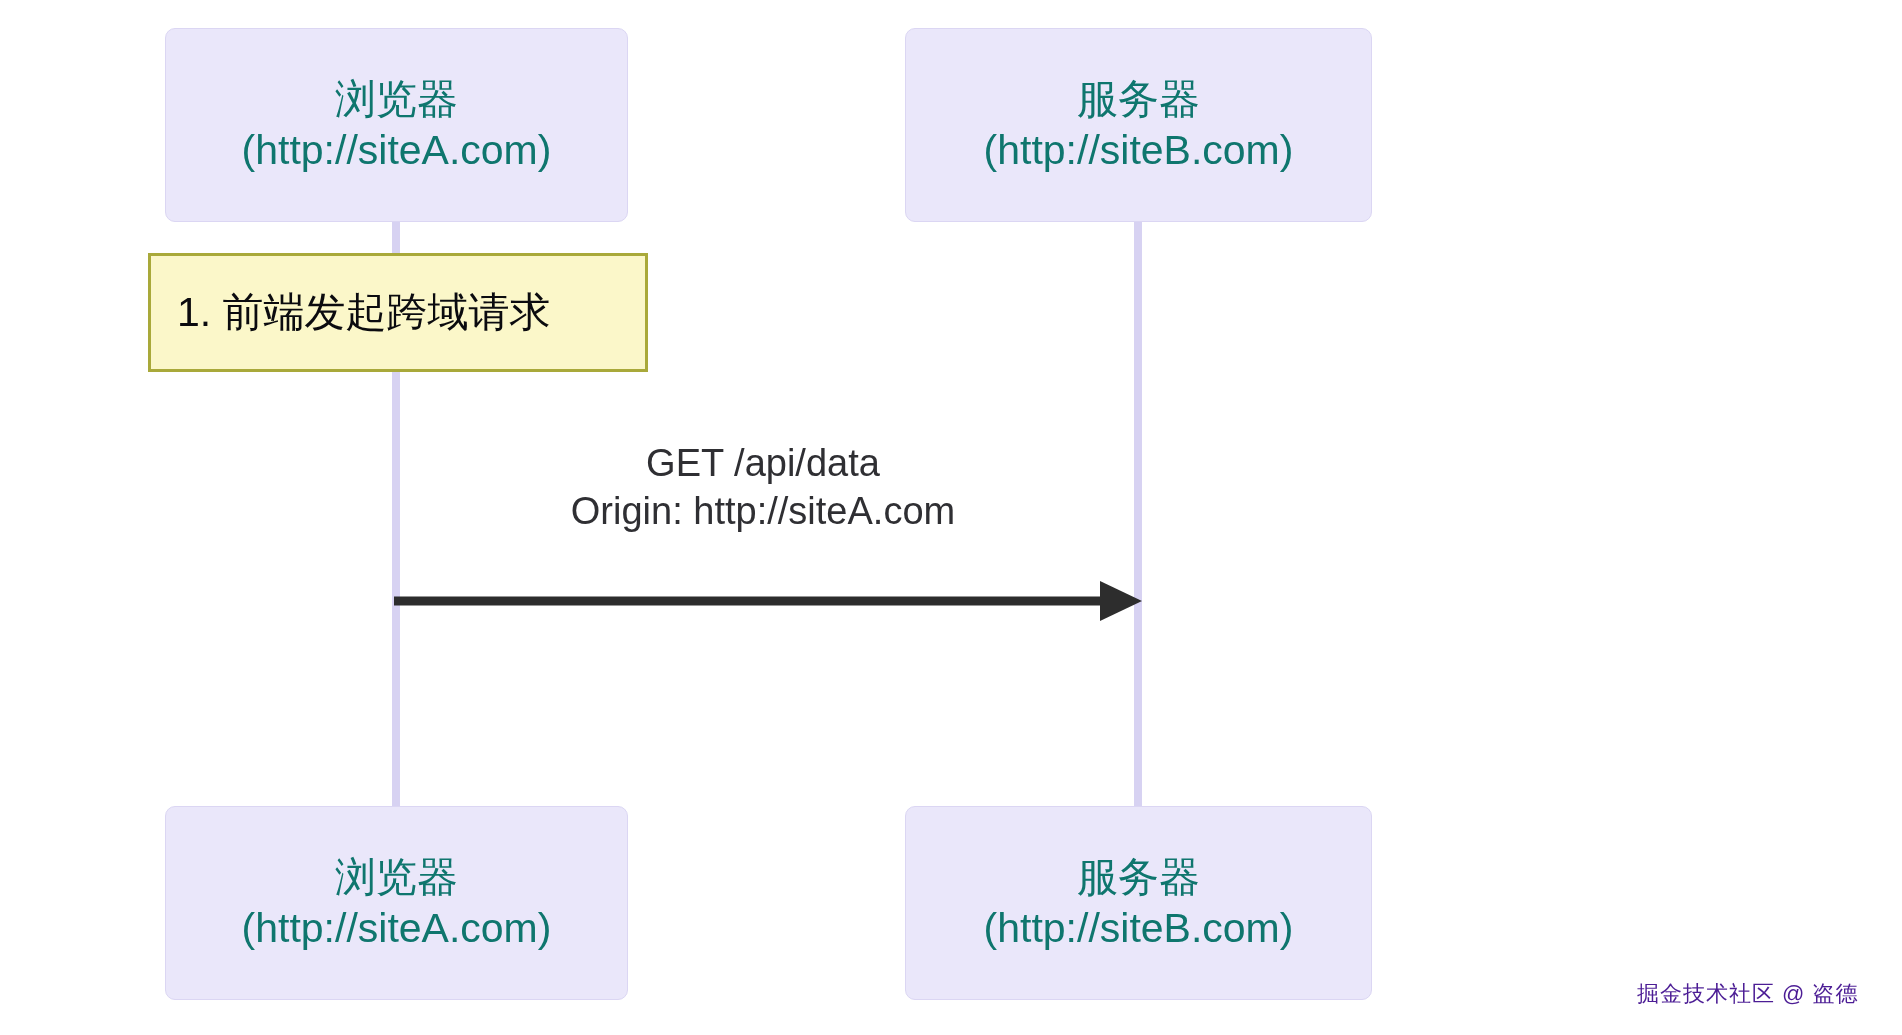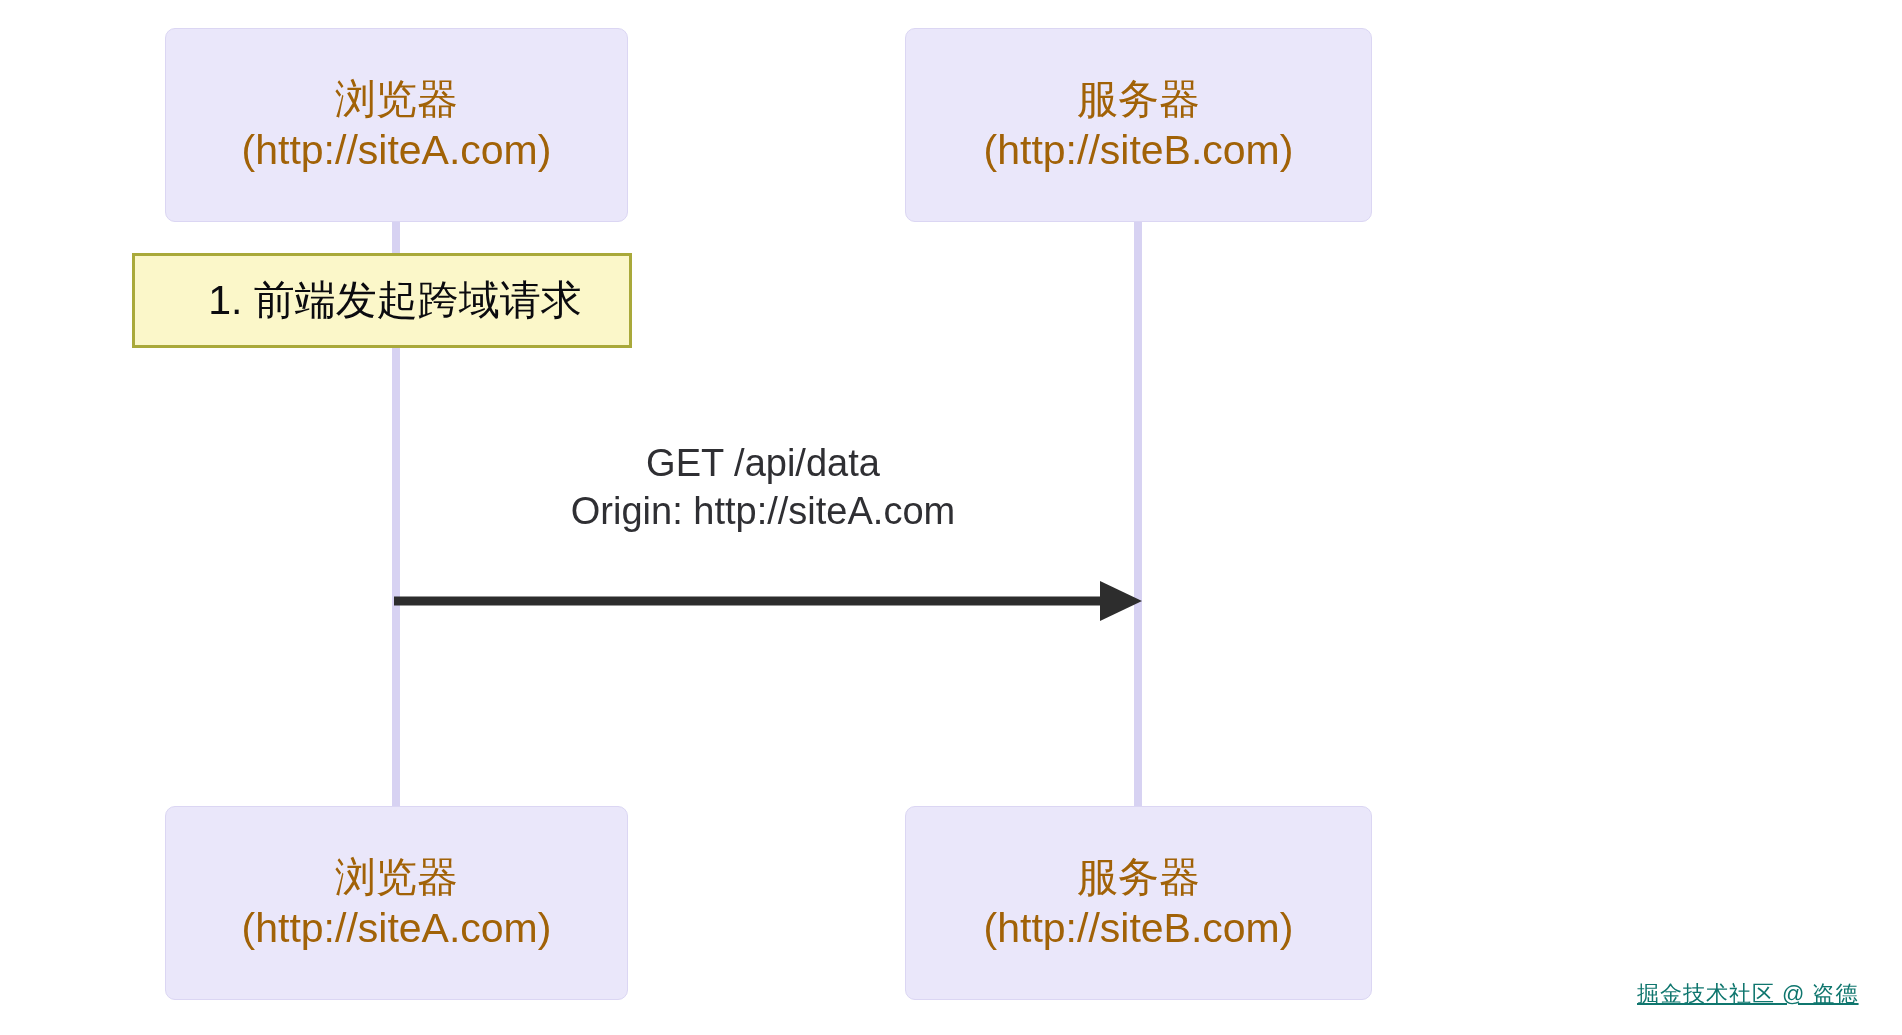--- a/index.html
+++ b/index.html
@@ -31,21 +31,21 @@
   .participant {
     position: absolute;
     box-sizing: border-box;
     background: #eae7fa;
     border: 1px solid #dbd6f3;
     border-radius: 10px;
     display: flex;
     flex-direction: column;
     align-items: center;
     justify-content: center;
-    color: #a16207;
+    color: #0f766e;
     font-size: 41px;
     line-height: 1.24;
     font-weight: 400;
     letter-spacing: 0px;
     white-space: nowrap;
   }
   .participant .p-line {
     display: block;
   }
 
@@ -79,46 +79,45 @@
   .msg-label .m-line { display: block; }
 
   .arrow-svg {
     position: absolute;
     overflow: visible;
   }
 
   
   .watermark {
     position: absolute;
-    color: #0f766e;
+    color: #4c1d95;
     font-size: 22px;
     letter-spacing: 1px;
     white-space: nowrap;
-    text-decoration: underline;
   }
 </style>
 </head>
 <body>
 
 <div id="diagram">
 
   <div class="lifeline" style="left:392px; top:222px; height:584px;"></div>
   <div class="lifeline" style="left:1134px; top:222px; height:584px;"></div>
 
   <div class="participant" style="left:165px; top:28px; width:463px; height:194px;">
     <span class="p-line">浏览器</span>
     <span class="p-line">(http://siteA.com)</span>
   </div>
 
   <div class="participant" style="left:905px; top:28px; width:467px; height:194px;">
     <span class="p-line">服务器</span>
     <span class="p-line">(http://siteB.com)</span>
   </div>
 
-  <div class="note" style="left:132px; top:253px; width:500px; height:95px;justify-content:center;">
+  <div class="note" style="left:148px; top:253px; width:500px; height:119px;">
     <span class="note-text">1. 前端发起跨域请求</span>
   </div>
 
   <div class="msg-label" style="left:383px; top:440px; width:760px;">
     <span class="m-line">GET /api/data</span>
     <span class="m-line">Origin: http://siteA.com</span>
   </div>
 
   <svg class="arrow-svg" style="left:390px; top:578px;" width="760" height="46" viewBox="0 0 760 46">
     <line x1="4" y1="23" x2="724" y2="23" stroke="#2d2d2d" stroke-width="9"></line>

